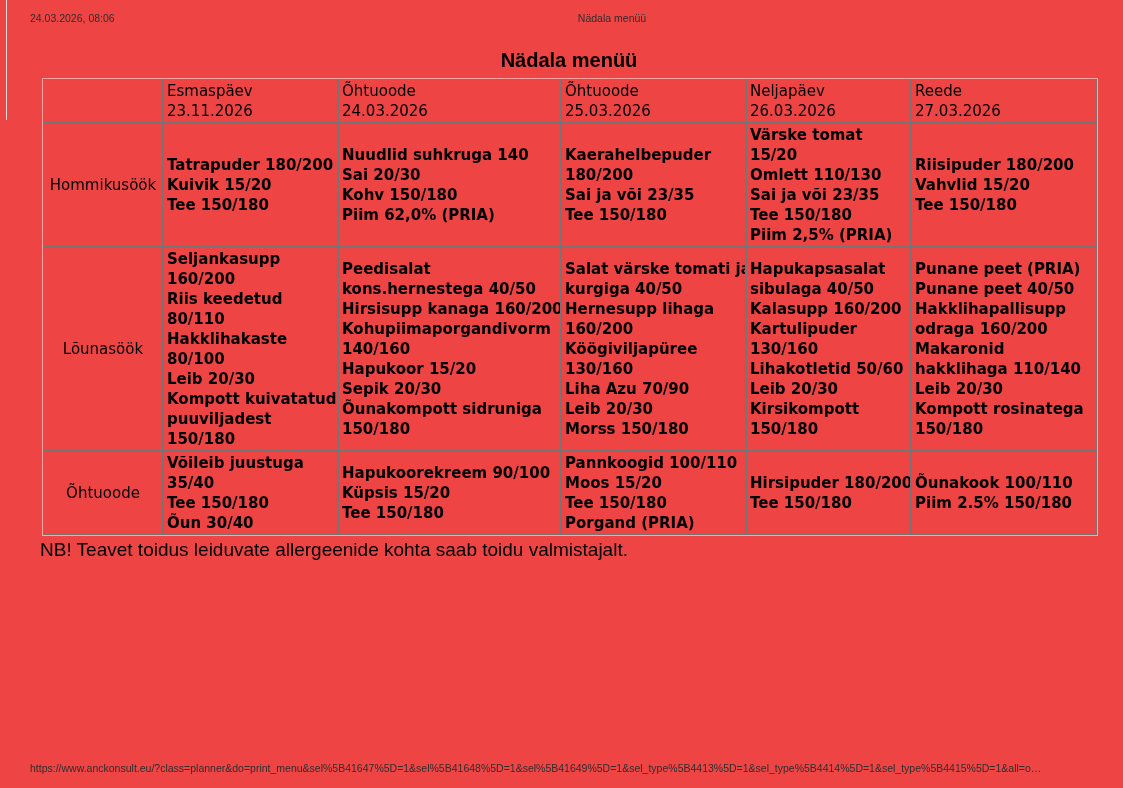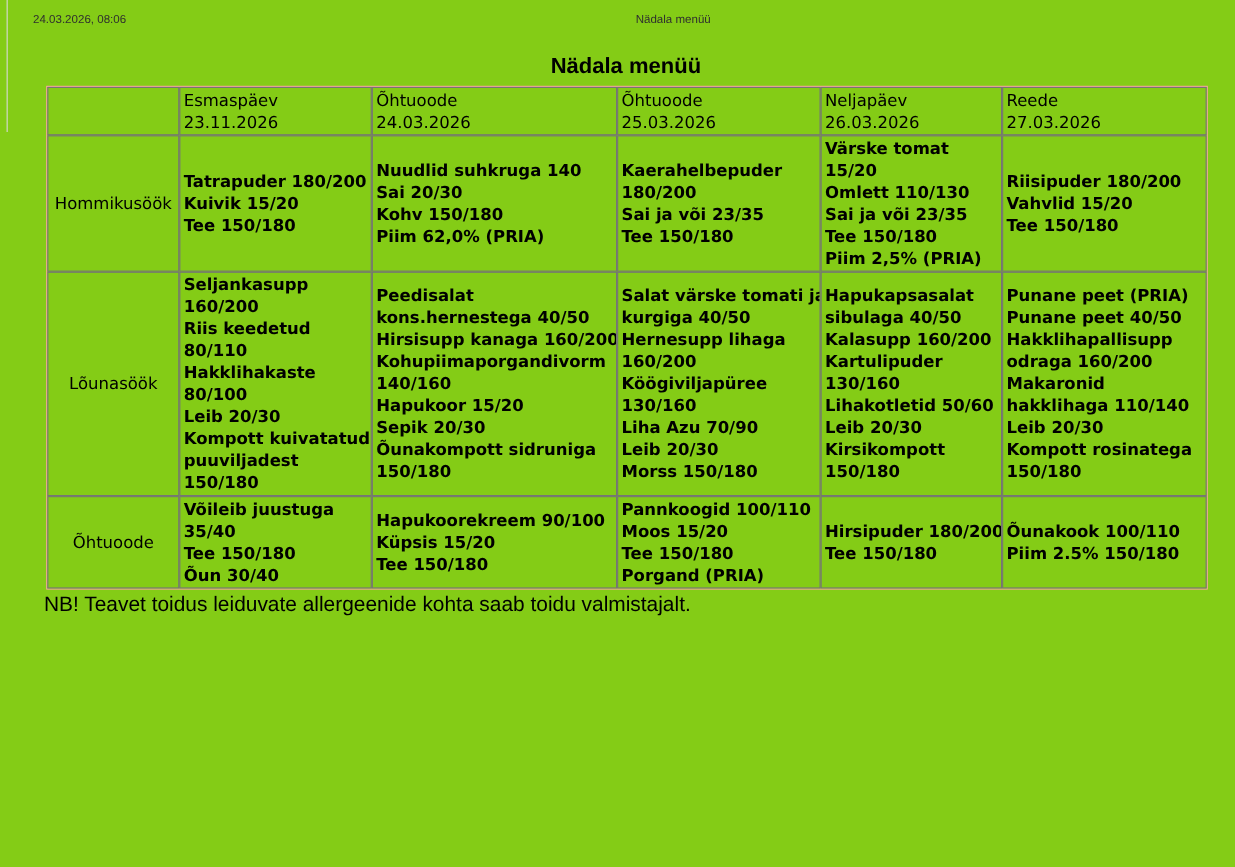--- a/index.html
+++ b/index.html
@@ -1,21 +1,21 @@
 <!DOCTYPE html>
 <html><head>
 <meta charset="utf-8">
 <style>
   * { margin: 0; padding: 0; box-sizing: content-box; }
   html, body { background: #e8e8e8; }
   .sheet {
     position: relative;
     width: 1123px;
     height: 788px;
-    background: #84cc16;
+    background: #ef4444;
     overflow: hidden;
     font-family: "Liberation Sans", sans-serif;
     color: #000;
   }
   .window-edge {
     position: absolute; left: 6px; top: 0; width: 1px; height: 120px;
     background: #d9d9d9;
   }
   .print-meta {
     position: absolute;
@@ -207,14 +207,15 @@
         <td class="cell">Hirsipuder 180/200
 Tee 150/180</td>
         <td class="cell">Õunakook 100/110
 Piim 2.5% 150/180</td>
       </tr>
     </tbody>
   </table>
 
   <div class="note">NB! Teavet toidus leiduvate allergeenide kohta saab toidu valmistajalt.</div>
 
+  <span class="print-meta pf-url">https://www.anckonsult.eu/?class=planner&amp;do=print_menu&amp;sel%5B41647%5D=1&amp;sel%5B41648%5D=1&amp;sel%5B41649%5D=1&amp;sel_type%5B4413%5D=1&amp;sel_type%5B4414%5D=1&amp;sel_type%5B4415%5D=1&amp;all=o…</span>
   <span class="print-meta pf-page">1/1</span>
 </div>
 
 </body></html>

